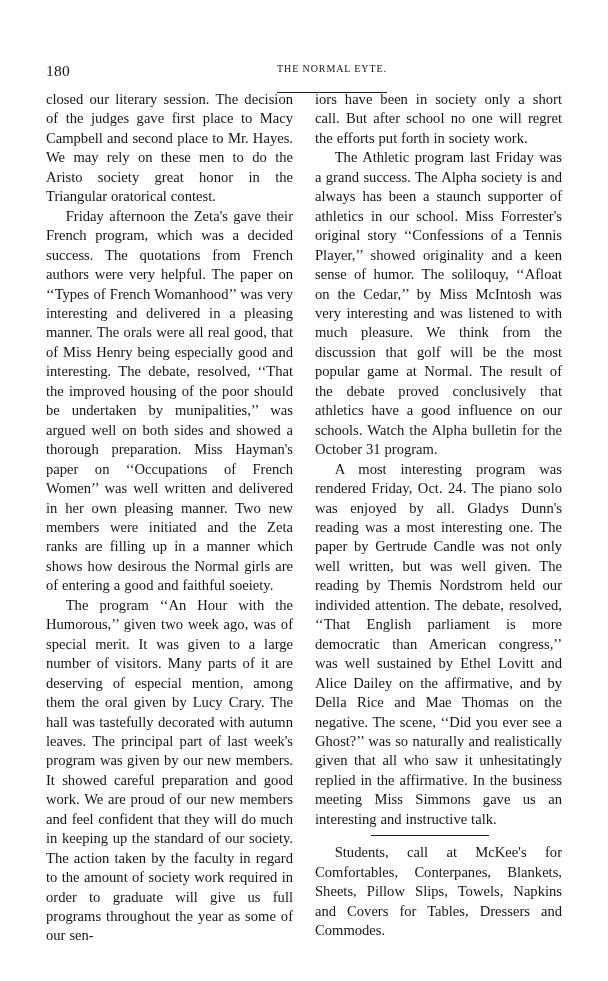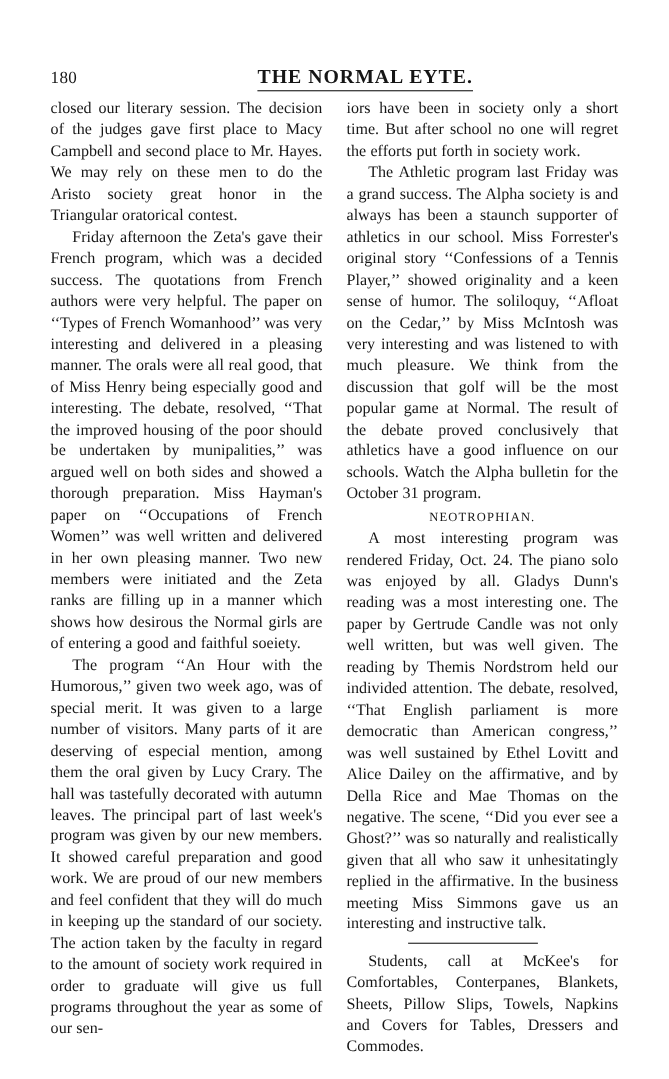--- a/index.html
+++ b/index.html
@@ -40,25 +40,25 @@
   }
   .masthead {
     position: absolute;
     left: 186px;
     top: 0px;
     text-align: center;
     width: 200px;
   }
   .masthead-title {
     display: inline-block;
-    font-weight: bold;
-    font-size: 18px;
+    font-weight: normal;
+    font-size: 10px;
     letter-spacing: 0.9px;
     border-bottom: 1.6px solid #1a1a1a;
-    padding-bottom: 1px;
+    padding-bottom: 16px;
     line-height: 1.25;
   }
 
   
   .columns {
     position: absolute;
     left: 46px;
     top: 90px;
     width: 516px;
   }
@@ -118,25 +118,24 @@
 
     <div class="col col-left">
       <p class="para noindent">closed our literary session. The decision of the judges gave first place to Macy Campbell and second place to Mr. Hayes. We may rely on these men to do the Aristo society great honor in the Triangular oratorical contest.</p>
 
       <p class="para">Friday afternoon the Zeta's gave their French program, which was a decided success. The quotations from French authors were very helpful. The paper on ‘‘Types of French Womanhood’’ was very interesting and delivered in a pleasing manner. The orals were all real good, that of Miss Henry being especially good and interesting. The debate, resolved, ‘‘That the improved housing of the poor should be undertaken by munipalities,’’ was argued well on both sides and showed a thorough preparation. Miss Hayman's paper on ‘‘Occupations of French Women’’ was well written and delivered in her own pleasing manner. Two new members were initiated and the Zeta ranks are filling up in a manner which shows how desirous the Normal girls are of entering a good and faithful soeiety.</p>
 
       <p class="para">The program ‘‘An Hour with the Humorous,’’ given two week ago, was of special merit. It was given to a large number of visitors. Many parts of it are deserving of especial mention, among them the oral given by Lucy Crary. The hall was tastefully decorated with autumn leaves. The principal part of last week's program was given by our new members. It showed careful preparation and good work. We are proud of our new members and feel confident that they will do much in keeping up the standard of our society. The action taken by the faculty in regard to the amount of society work required in order to graduate will give us full programs throughout the year as some of our sen-</p>
     </div>
 
     <div class="col col-right">
-      <p class="para noindent">iors have been in society only a short time. But after school no one will regret the efforts put forth in society work.</p>
+      <p class="para noindent">iors have been in society only a short call. But after school no one will regret the efforts put forth in society work.</p>
 
       <p class="para">The Athletic program last Friday was a grand success. The Alpha society is and always has been a staunch supporter of athletics in our school. Miss Forrester's original story ‘‘Confessions of a Tennis Player,’’ showed originality and a keen sense of humor. The soliloquy, ‘‘Afloat on the Cedar,’’ by Miss McIntosh was very interesting and was listened to with much pleasure. We think from the discussion that golf will be the most popular game at Normal. The result of the debate proved conclusively that athletics have a good influence on our schools. Watch the Alpha bulletin for the October 31 program.</p>
 
-      <h2 class="section-head">NEOTROPHIAN.</h2>
       <p class="para">A most interesting program was rendered Friday, Oct. 24. The piano solo was enjoyed by all. Gladys Dunn's reading was a most interesting one. The paper by Gertrude Candle was not only well written, but was well given. The reading by Themis Nordstrom held our individed attention. The debate, resolved, ‘‘That English parliament is more democratic than American congress,’’ was well sustained by Ethel Lovitt and Alice Dailey on the affirmative, and by Della Rice and Mae Thomas on the negative. The scene, ‘‘Did you ever see a Ghost?’’ was so naturally and realistically given that all who saw it unhesitatingly replied in the affirmative. In the business meeting Miss Simmons gave us an interesting and instructive talk.</p>
 
       <hr class="rule">
 
       <p class="para ad-line">Students, call at McKee's for Comfortables, Conterpanes, Blankets, Sheets, Pillow Slips, Towels, Napkins and Covers for Tables, Dressers and Commodes.</p>
 
     </div>
 
   </div>
 </div>

